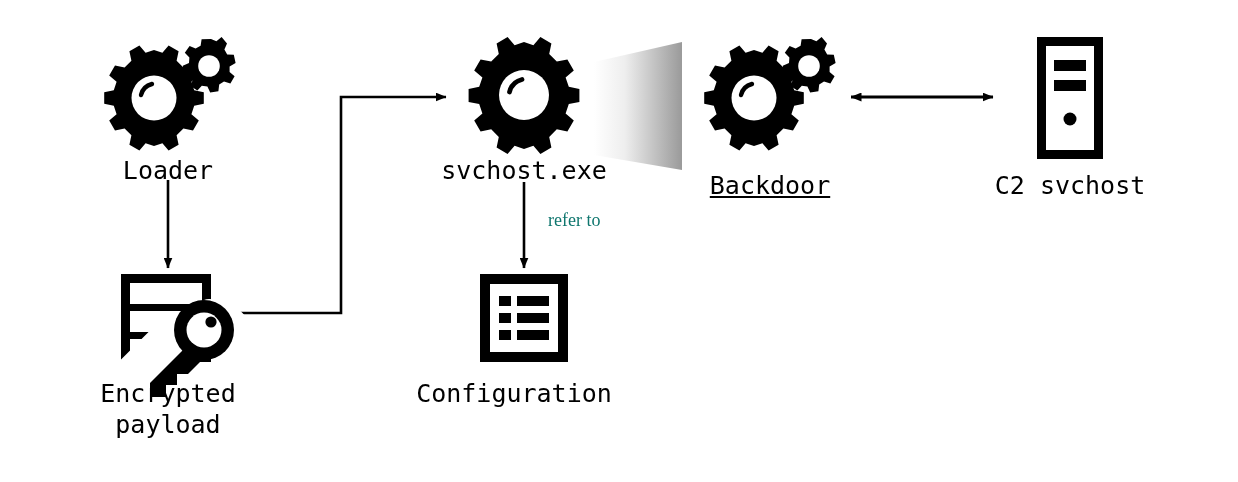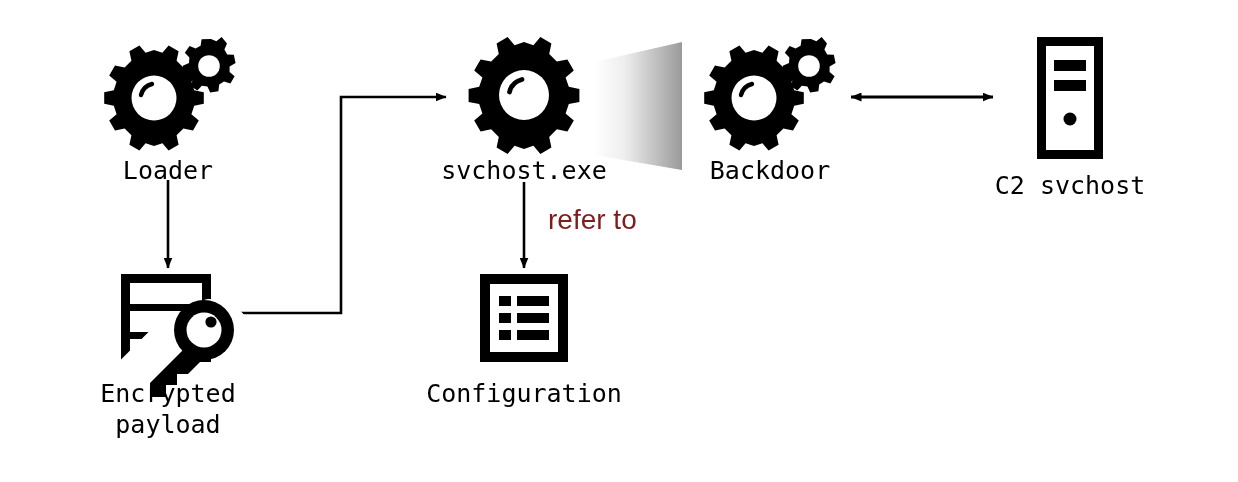--- a/index.html
+++ b/index.html
@@ -31,23 +31,23 @@
     color: #000000;
     font-family: "DejaVu Sans Mono", "Liberation Mono", monospace;
     font-size: 25px;
     line-height: 31px;
     letter-spacing: 0px;
     white-space: pre;
     user-select: none;
   }
   .edge-label {
     position: absolute;
-    color: #7f1d1d;
-    font-family: Liberation Sans, sans-serif;
-    font-size: 28px;
+    color: #0f766e;
+    font-family: Liberation Serif, serif;
+    font-size: 18px;
     line-height: 28px;
     white-space: pre;
     user-select: none;
   }
 </style>
 </head>
 <body>
 
 <div id="canvas">
 
@@ -200,21 +200,21 @@
     </g>
   </svg>
 
   <div class="node-label" style="left:68px; top:155px; width:200px;">Loader</div>
 
   <div class="node-label" style="left:68px; top:409px; width:200px;">payload</div>
   <div class="node-label" style="left:68px; top:378px; width:200px;">Encrypted</div>
 
   <div class="node-label" style="left:404px; top:155px; width:240px;">svchost.exe</div>
 
-  <div class="node-label" style="left:404px; top:378px; width:240px;">Configuration</div>
-
-  <div class="node-label" style="left:670px; top:155px; width:200px;">Backdoor</div>
+  <div class="node-label" style="left:394px; top:378px; width:240px;">Configuration</div>
+
+  <div class="node-label" style="left:670px; top:170px; width:200px;text-decoration:underline;">Backdoor</div>
 
   <div class="node-label" style="left:970px; top:170px; width:200px;">C2 svchost</div>
 
   <div class="edge-label" style="left:548px; top:206px;">refer to</div>
 
 </div>
 
 </body></html>

